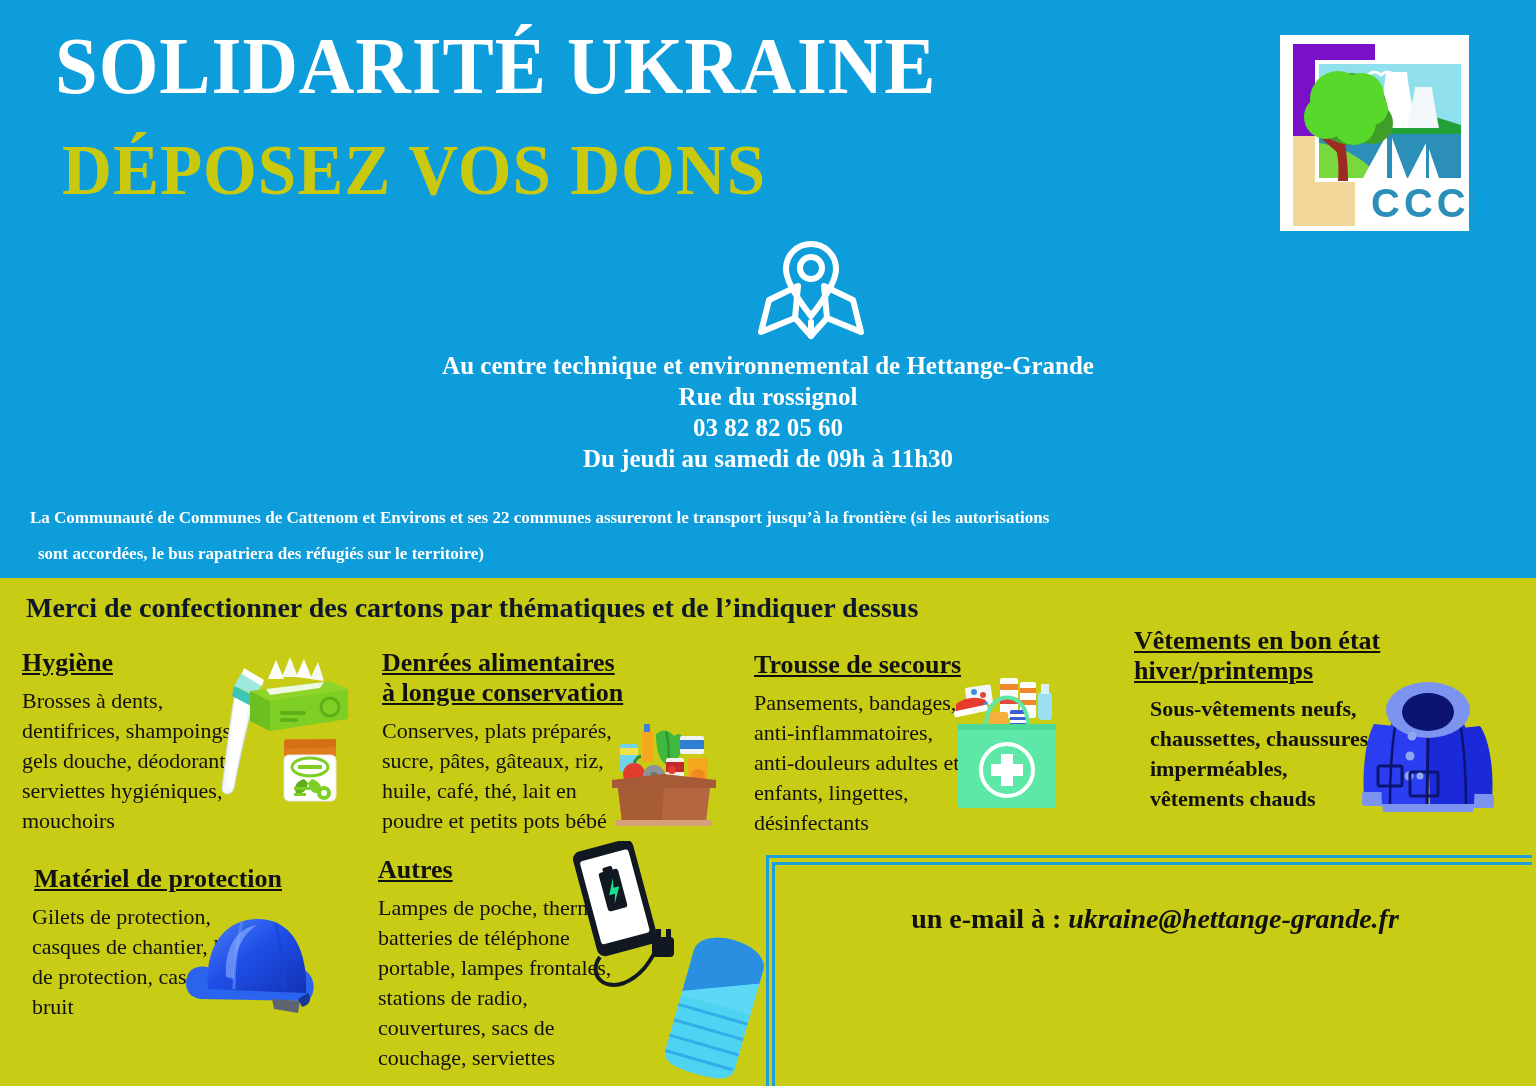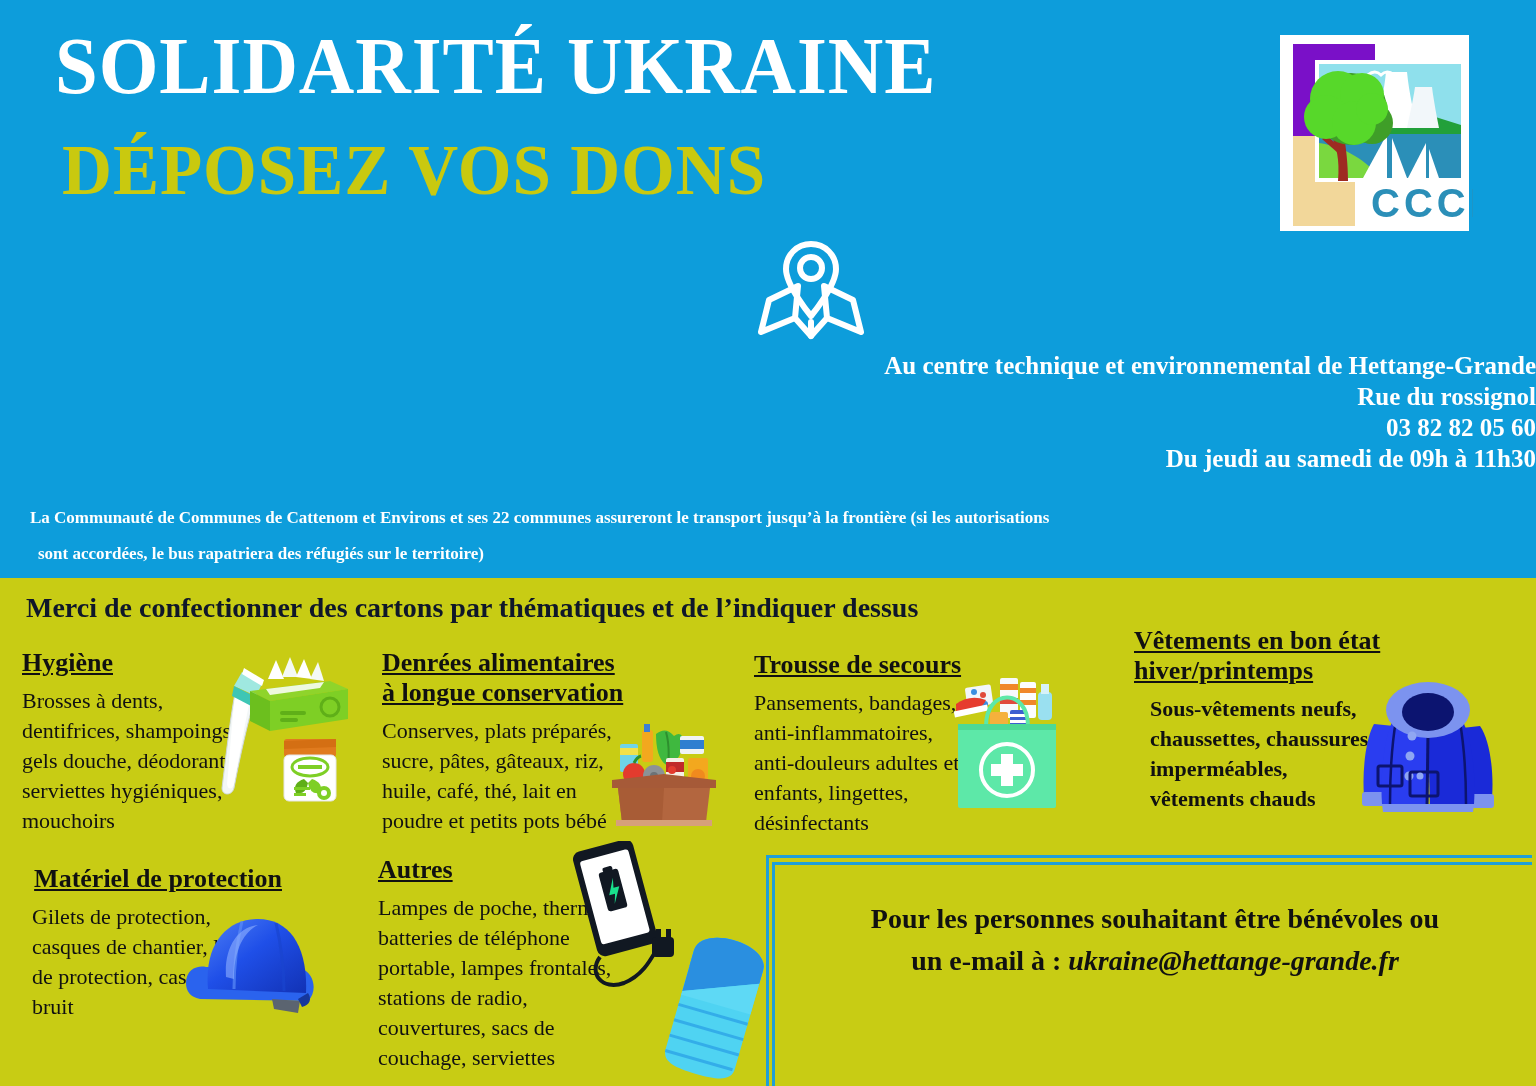--- a/index.html
+++ b/index.html
@@ -54,21 +54,21 @@
   .logo{
     position:absolute;left:1276px;top:31px;width:197px;height:204px;
   }
 
   
   .pin-icon{position:absolute;left:753px;top:238px;width:116px;height:105px;}
 
   
   .address{
     position:absolute;left:0;top:350px;width:1536px;
-    text-align:right;color:#ffffff;
+    text-align:center;color:#ffffff;
     font-weight:bold;font-size:25px;line-height:31px;
     font-family:"Liberation Serif", serif;
   }
 
   
   .transport{
     position:absolute;left:30px;top:500px;width:1490px;
     color:#ffffff;font-weight:bold;font-size:17px;line-height:36px;
     font-family:"Liberation Serif", serif;
   }
@@ -450,19 +450,18 @@
           <path d="M34 132 H106"></path>
           <path d="M34 148 H104"></path>
         </g>
       </g>
     </svg>
   </div>
 
   <div class="volbox"></div>
   <div class="volbox-inner"></div>
   <div class="voltext">
-    <div>Pour les personnes souhaitant être bénévoles ou</div>
     <div>
       <span>un e-mail à : </span><span class="email">ukraine@hettange-grande.fr</span>
     </div>
   </div>
 
 </div>
 
 </body></html>

